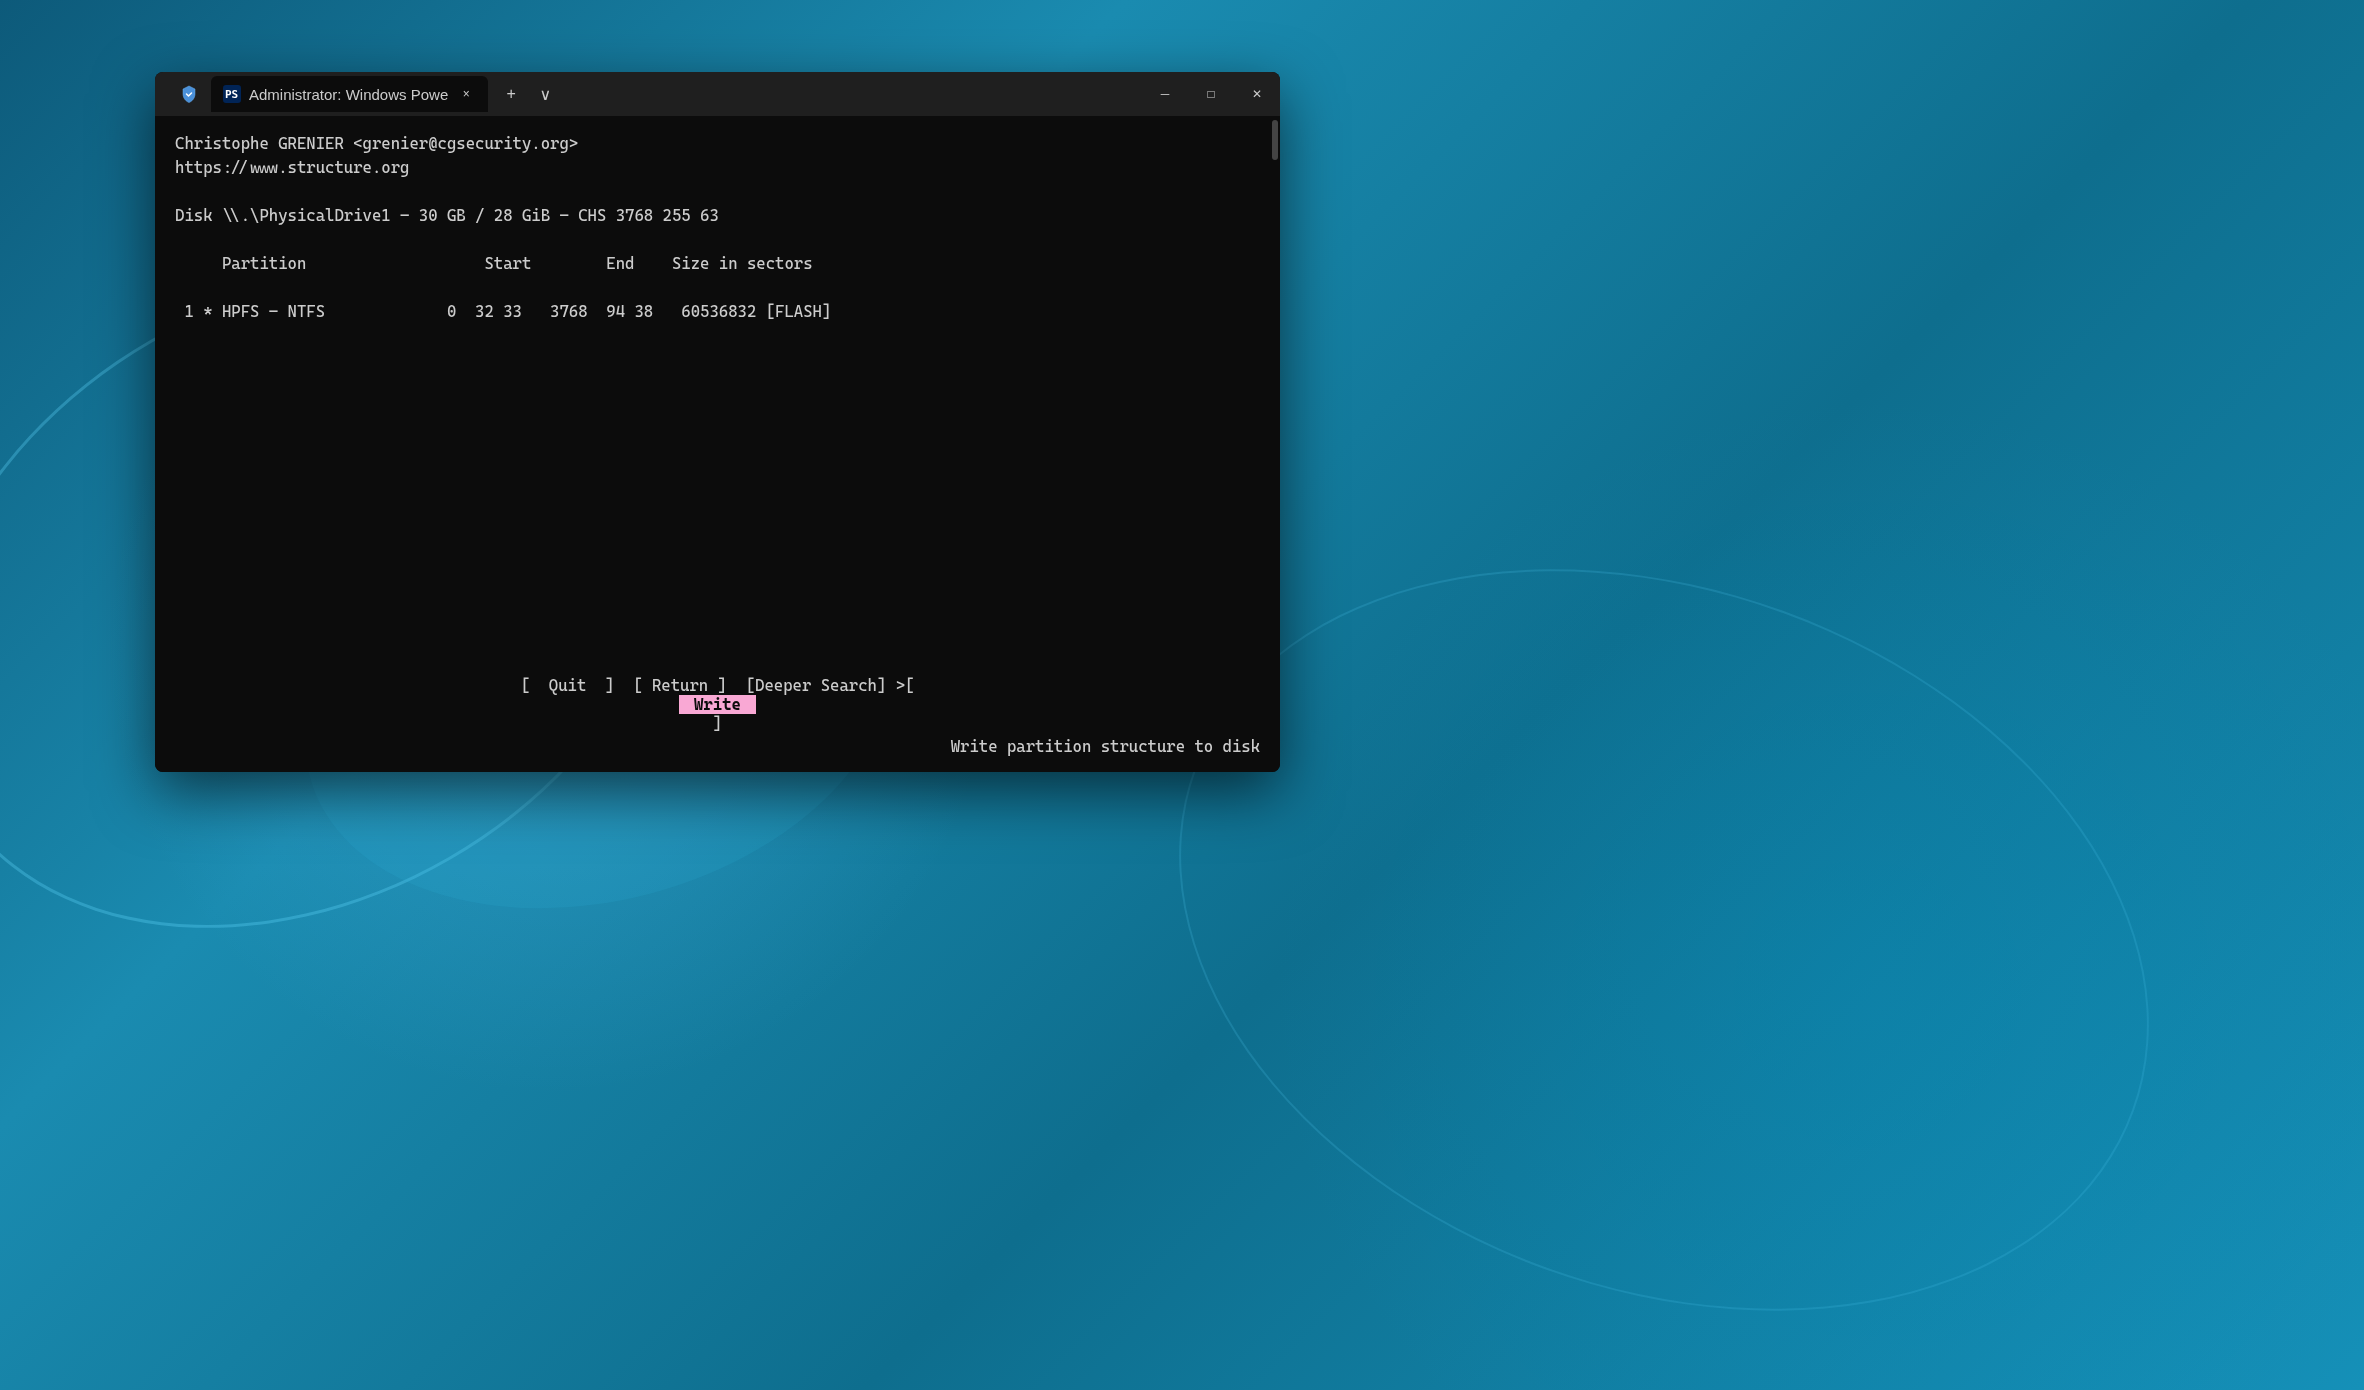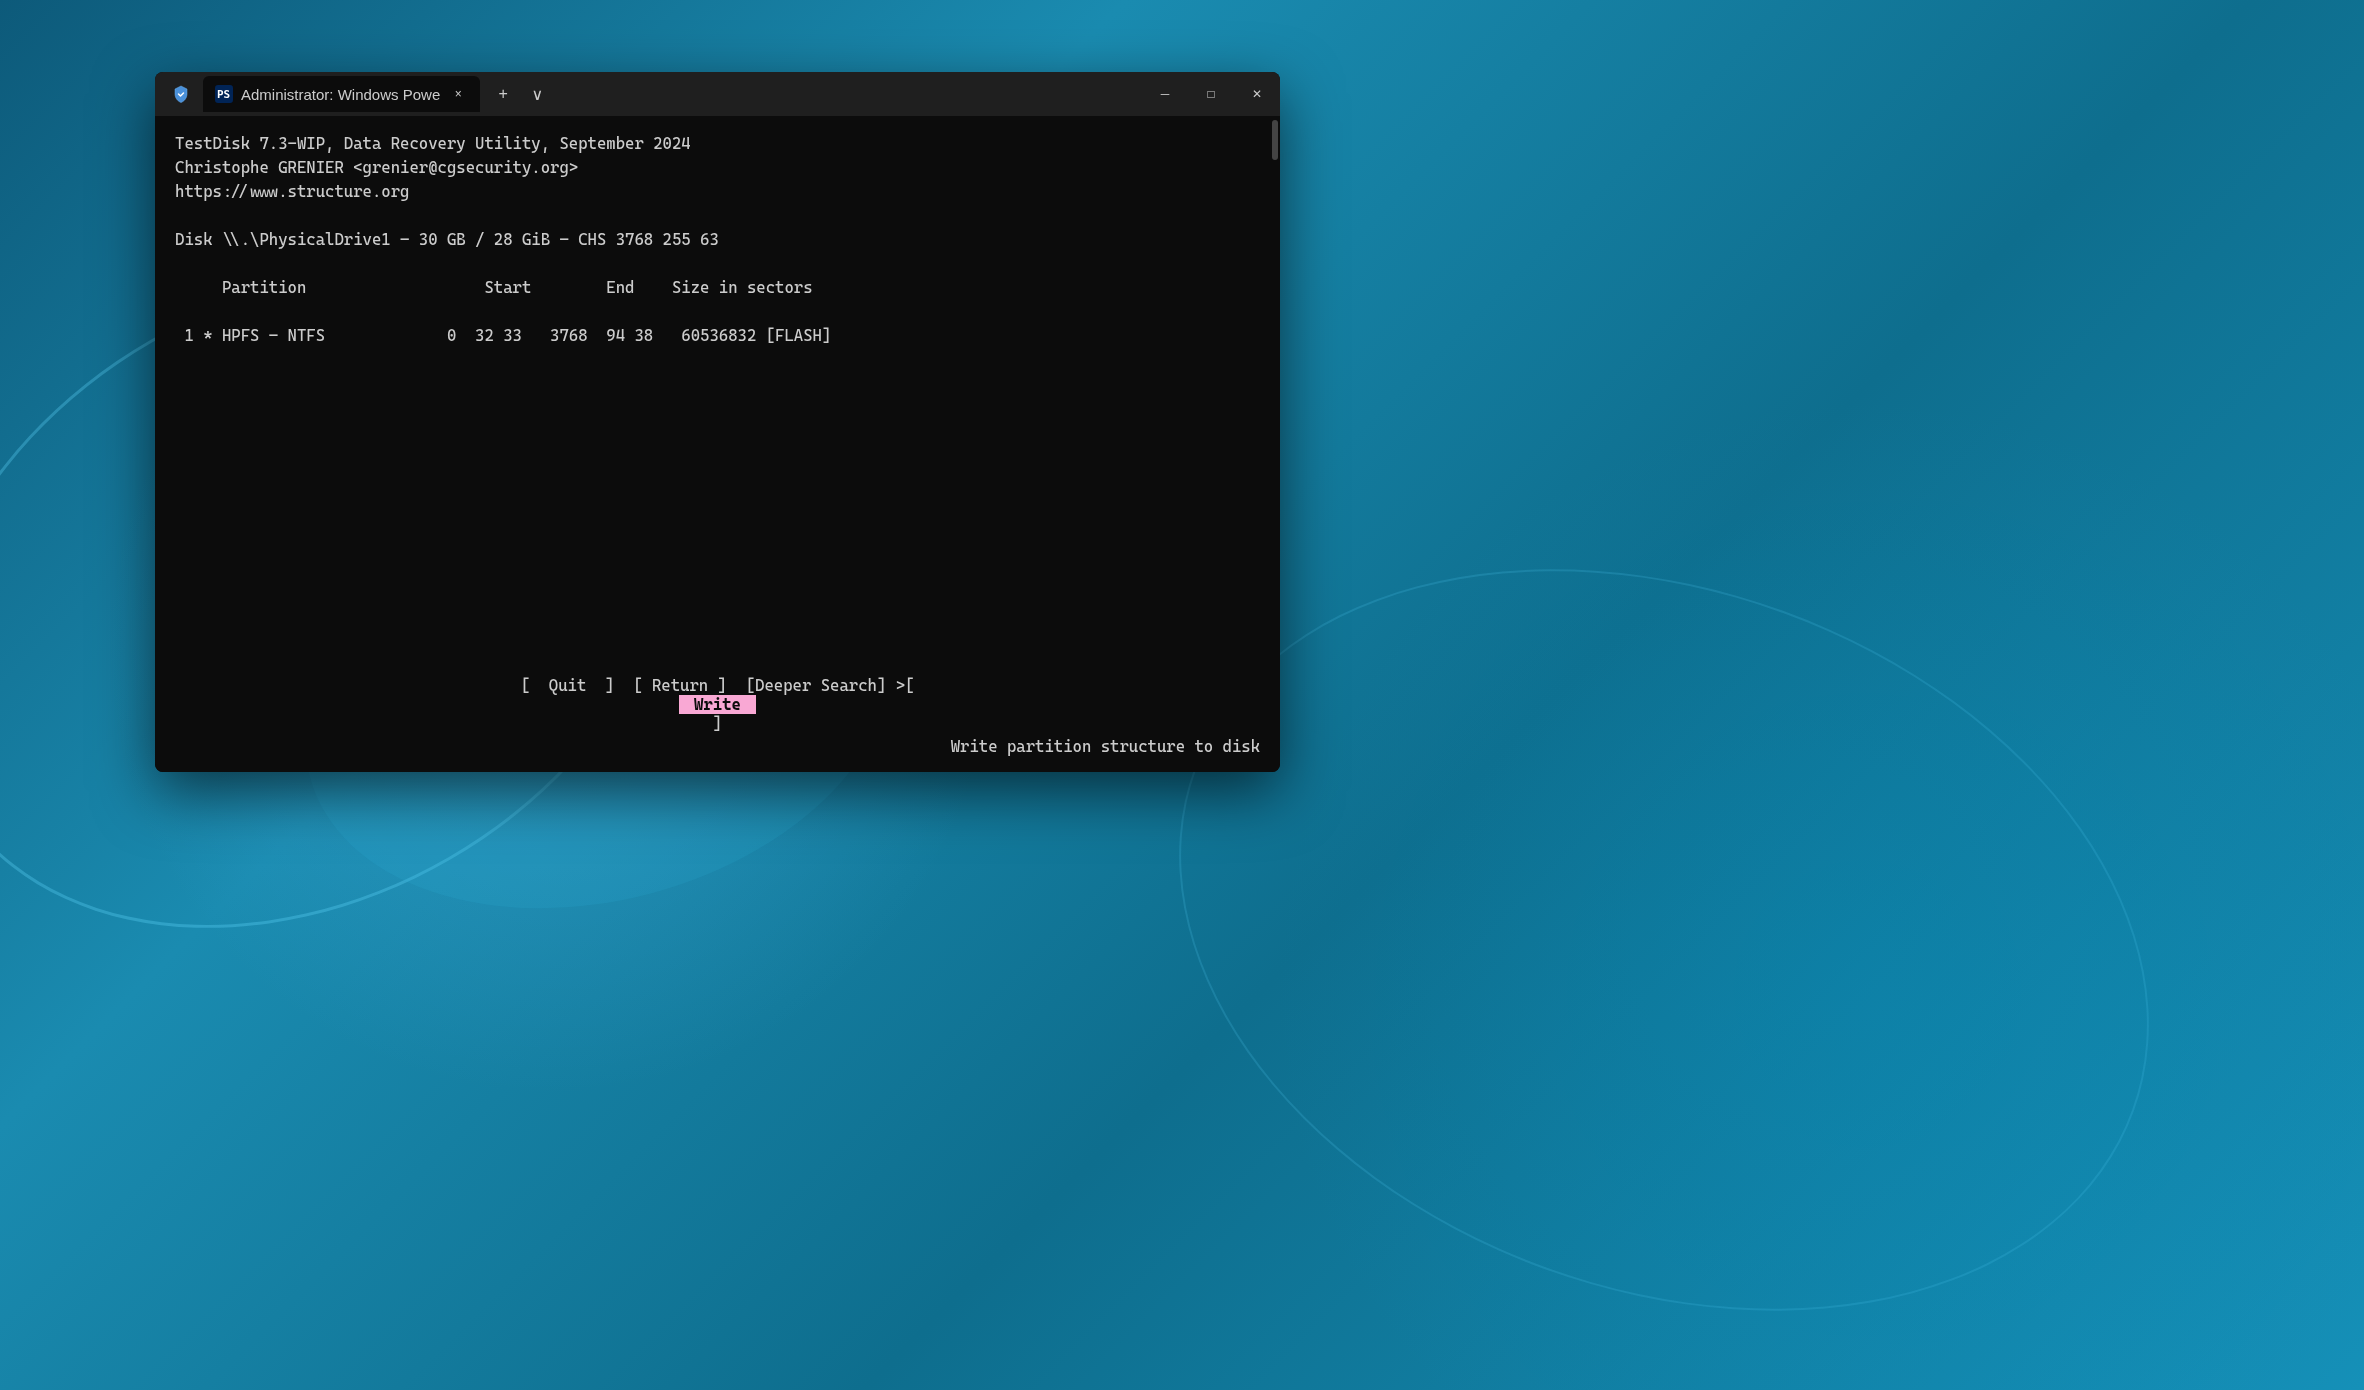--- a/index.html
+++ b/index.html
@@ -100,20 +100,21 @@
       align-items: center;
       flex-shrink: 0;
       position: relative;
     }
 
     .titlebar-left {
       display: flex;
       align-items: center;
       flex: 1;
       overflow: hidden;
+      margin-left: 8px;
     }
 
     .win-icon {
       width: 28px;
       height: 28px;
       margin: 0 8px 0 12px;
       flex-shrink: 0;
       display: flex;
       align-items: center;
       justify-content: center;
@@ -314,21 +315,20 @@
     </div>
 
     <div class="window-controls">
       <div class="wc-btn">─</div>
       <div class="wc-btn">□</div>
       <div class="wc-btn close">✕</div>
     </div>
   </div>
 
   <div class="terminal-content">
-    <span class="terminal-line">TestDisk 7.3-WIP, Data Recovery Utility, September 2024</span>
     <span class="terminal-line">Christophe GRENIER &lt;grenier@cgsecurity.org&gt;</span>
     <span class="terminal-line">https://www.structure.org</span>
     <span class="terminal-line empty"></span>
     <span class="terminal-line">Disk \\.\PhysicalDrive1 – 30 GB / 28 GiB – CHS 3768 255 63</span>
     <span class="terminal-line empty"></span>
     <span class="terminal-line">     Partition                   Start        End    Size in sectors</span>
     <span class="terminal-line empty"></span>
     <span class="terminal-line"> 1 * HPFS – NTFS             0  32 33   3768  94 38   60536832 [FLASH]</span>
 
     <div class="scrollbar-track">

